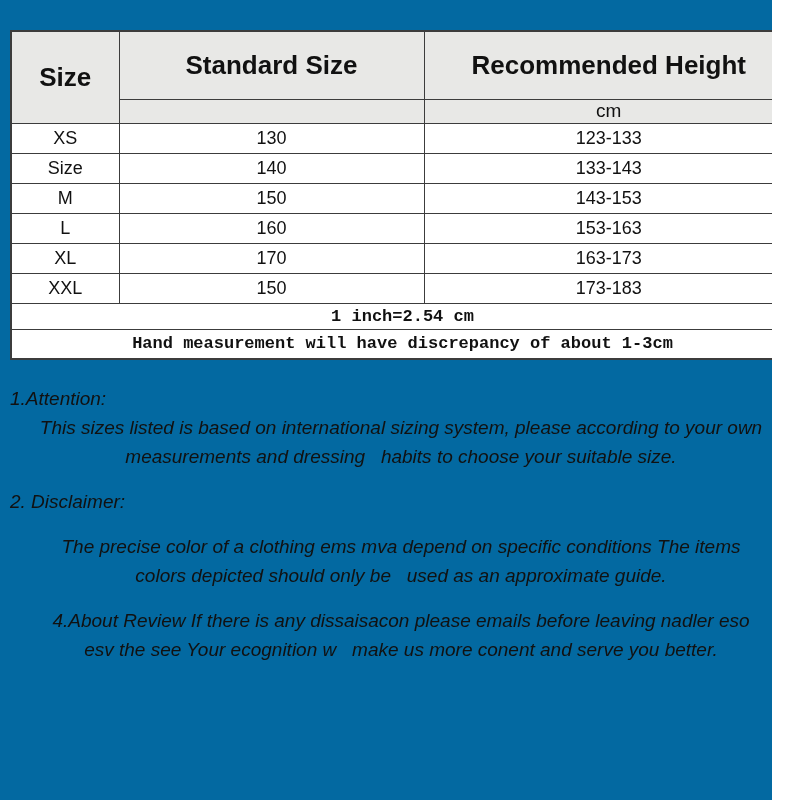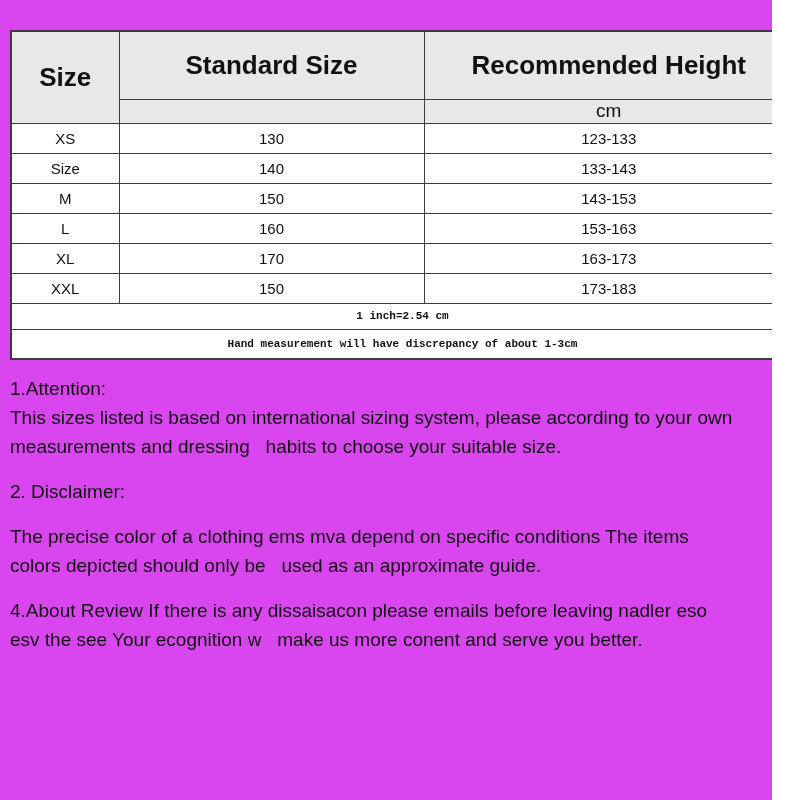--- a/index.html
+++ b/index.html
@@ -5,21 +5,21 @@
   * { margin: 0; padding: 0; box-sizing: border-box; }
   html, body {
     width: 800px;
     background: #ffffff;
     font-family: "Liberation Sans", sans-serif;
     color: #111111;
   }
   .page {
     width: 772px;
     height: 800px;
-    background: #d946ef;
+    background: #0369a1;
     position: relative;
     overflow: hidden;
   }
   table.size-chart {
     position: absolute;
     left: 10px;
     top: 30px;
     width: 783px;
     border-collapse: collapse;
     table-layout: fixed;
@@ -44,45 +44,47 @@
   }
   tr.hdr-row1 { height: 68px; }
   tr.hdr-row2 { height: 24px; padding-left: 44px; }
   .hdr-sub {
     background: #e8e8e6;
     font-weight: normal;
     font-size: 19px;
   }
   th.th-height { white-space: normal; padding: 0 24px; }
   tr.data-row { height: 30px; }
-  tr.data-row td { font-size: 15px; background: #ffffff; }
+  tr.data-row td { font-size: 18px; background: #ffffff; }
   tr.note-row-1 { height: 26px; }
   tr.note-row-2 { height: 30px; }
   td.note {
     font-family: "Liberation Mono", monospace;
     font-weight: bold;
-    font-size: 11px;
+    font-size: 17px;
     background: #ffffff;
   }
   .sections {
     position: absolute;
     left: 10px;
-    top: 374px;
+    top: 384px;
     width: 782px;
+    font-style: italic;
   }
   .section { margin-bottom: 16px; }
   .section-heading {
     font-size: 19px;
     line-height: 29px;
     white-space: pre-wrap;
   }
   .section-body {
     font-size: 19px;
     line-height: 29px;
     white-space: pre-wrap;
+    text-align: center;
   }
 </style>
 </head>
 <body>
 
 <div class="page">
 
   <table class="size-chart">
     <colgroup>
       <col class="c-size">

